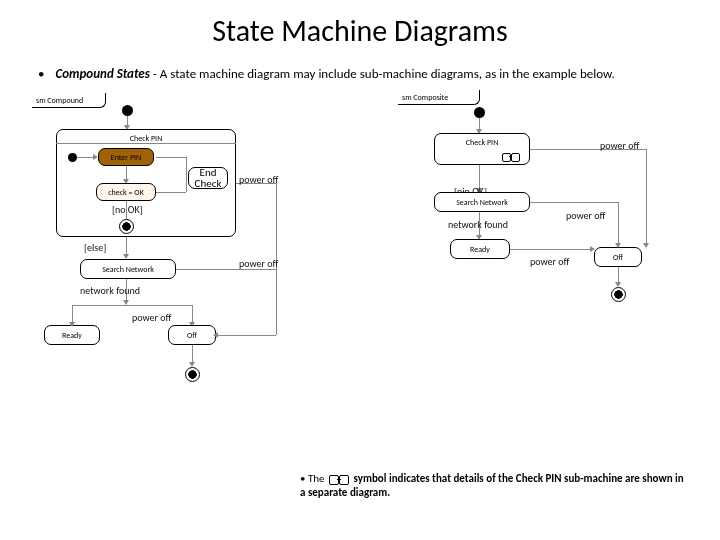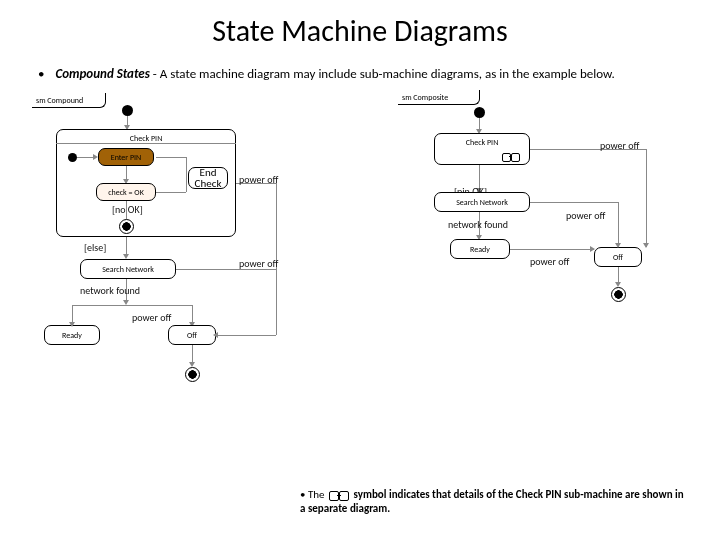--- a/index.html
+++ b/index.html
@@ -60,21 +60,21 @@
   .composite-icon::before { left:0; }
   .composite-icon::after { right:0; }
   .composite-icon .bar { position:absolute; top:3px; left:7px; width:4px; height:1px; background:#000; }
 
   .callout {
     position:absolute; left:450px; top:264px; width:194px;
     background:#cdd8e8; border:1px solid #2a4d80;
     font-size:12px; text-align:center; padding:6px 4px; line-height:1.25;
   }
   .footnote {
-    position:absolute; left:300px; top:488px; width:390px;
+    position:absolute; left:300px; top:472px; width:390px;
     font-size:11px; line-height:1.3;
   }
   .footnote .sym {
     display:inline-block; vertical-align:middle;
     width:20px; height:9px; position:relative; margin:0 2px;
   }
   .footnote .sym::before, .footnote .sym::after {
     content:''; position:absolute; top:0; width:8px; height:8px;
     border:1px solid #000; border-radius:2px;
   }

